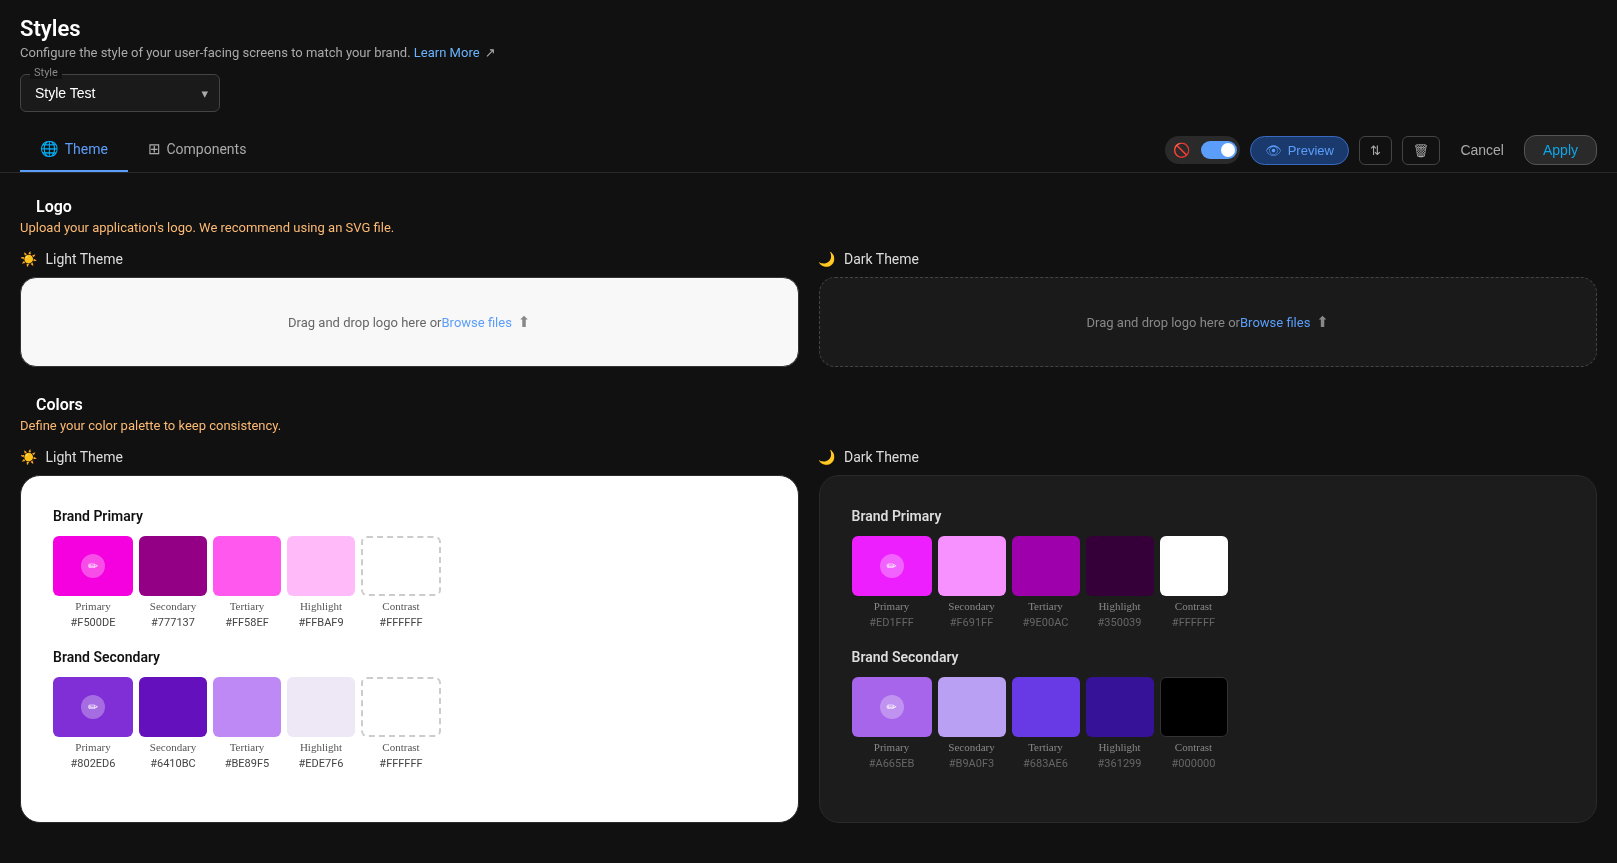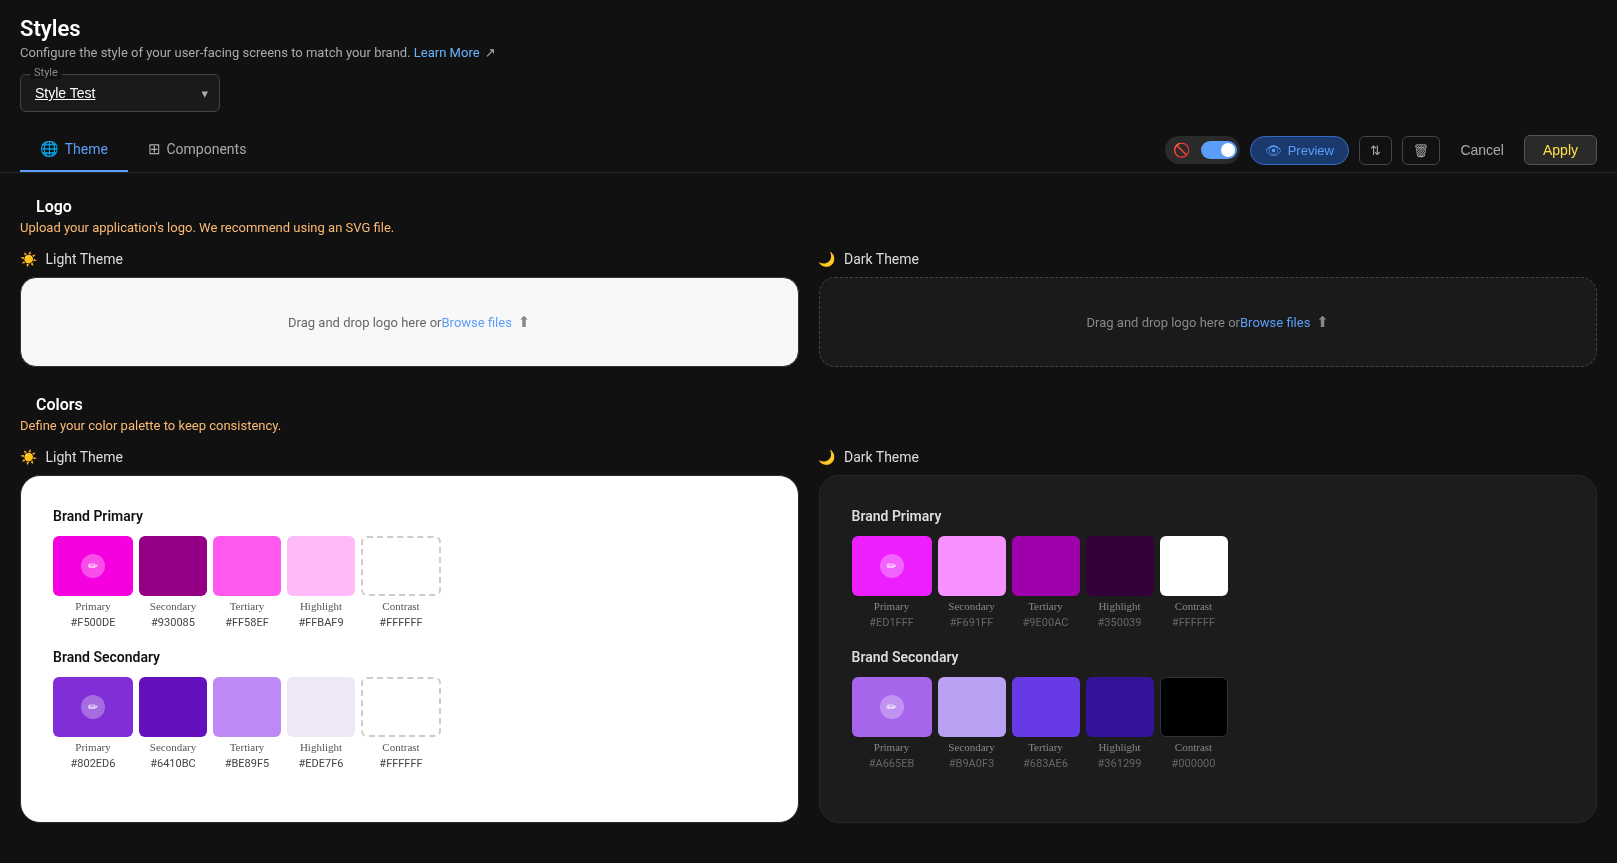--- a/index.html
+++ b/index.html
@@ -44,21 +44,20 @@
     .style-select {
       background: #1a1a1a;
       border: 1px solid #444;
       border-radius: 6px;
       color: #fff;
       padding: 10px 16px 10px 14px;
       font-size: 14px;
       appearance: none;
       cursor: pointer;
       min-width: 200px;
-      text-decoration: underline;
     }
     .style-select-arrow {
       position: absolute;
       right: 12px;
       top: 50%;
       transform: translateY(-50%);
       color: #aaa;
       pointer-events: none;
     }
     .tabs-toolbar {
@@ -147,22 +146,22 @@
       background: none;
       border: none;
       color: #aaa;
       cursor: pointer;
       font-size: 14px;
       padding: 6px 10px;
     }
     .btn-apply {
       background: #2a2a2a;
       border: 1px solid #555;
-      color: #fde047;
-      border-radius: 6px;
+      color: #0ea5e9;
+      border-radius: 12px;
       padding: 6px 18px;
       cursor: pointer;
       font-size: 14px;
     }
     .main-content {
       padding: 24px 20px;
     }
     .section-title {
       font-size: 16px;
       font-weight: 600;
@@ -396,21 +395,21 @@
             <div class="swatch-wrap">
               <div class="swatch swatch-lg" style="background:#F500DE;">
                 <div class="swatch-edit">✏</div>
               </div>
               <div class="swatch-label">Primary</div>
               <div class="swatch-hex">#F500DE</div>
             </div>
             <div class="swatch-wrap">
               <div class="swatch-sm" style="background:#930085;"></div>
               <div class="swatch-label">Secondary</div>
-              <div class="swatch-hex">#930085</div>
+              <div class="swatch-hex">#777137</div>
             </div>
             <div class="swatch-wrap">
               <div class="swatch-sm" style="background:#FF58EF;"></div>
               <div class="swatch-label">Tertiary</div>
               <div class="swatch-hex">#FF58EF</div>
             </div>
             <div class="swatch-wrap">
               <div class="swatch-sm" style="background:#FFBAF9;"></div>
               <div class="swatch-label">Highlight</div>
               <div class="swatch-hex">#FFBAF9</div>

